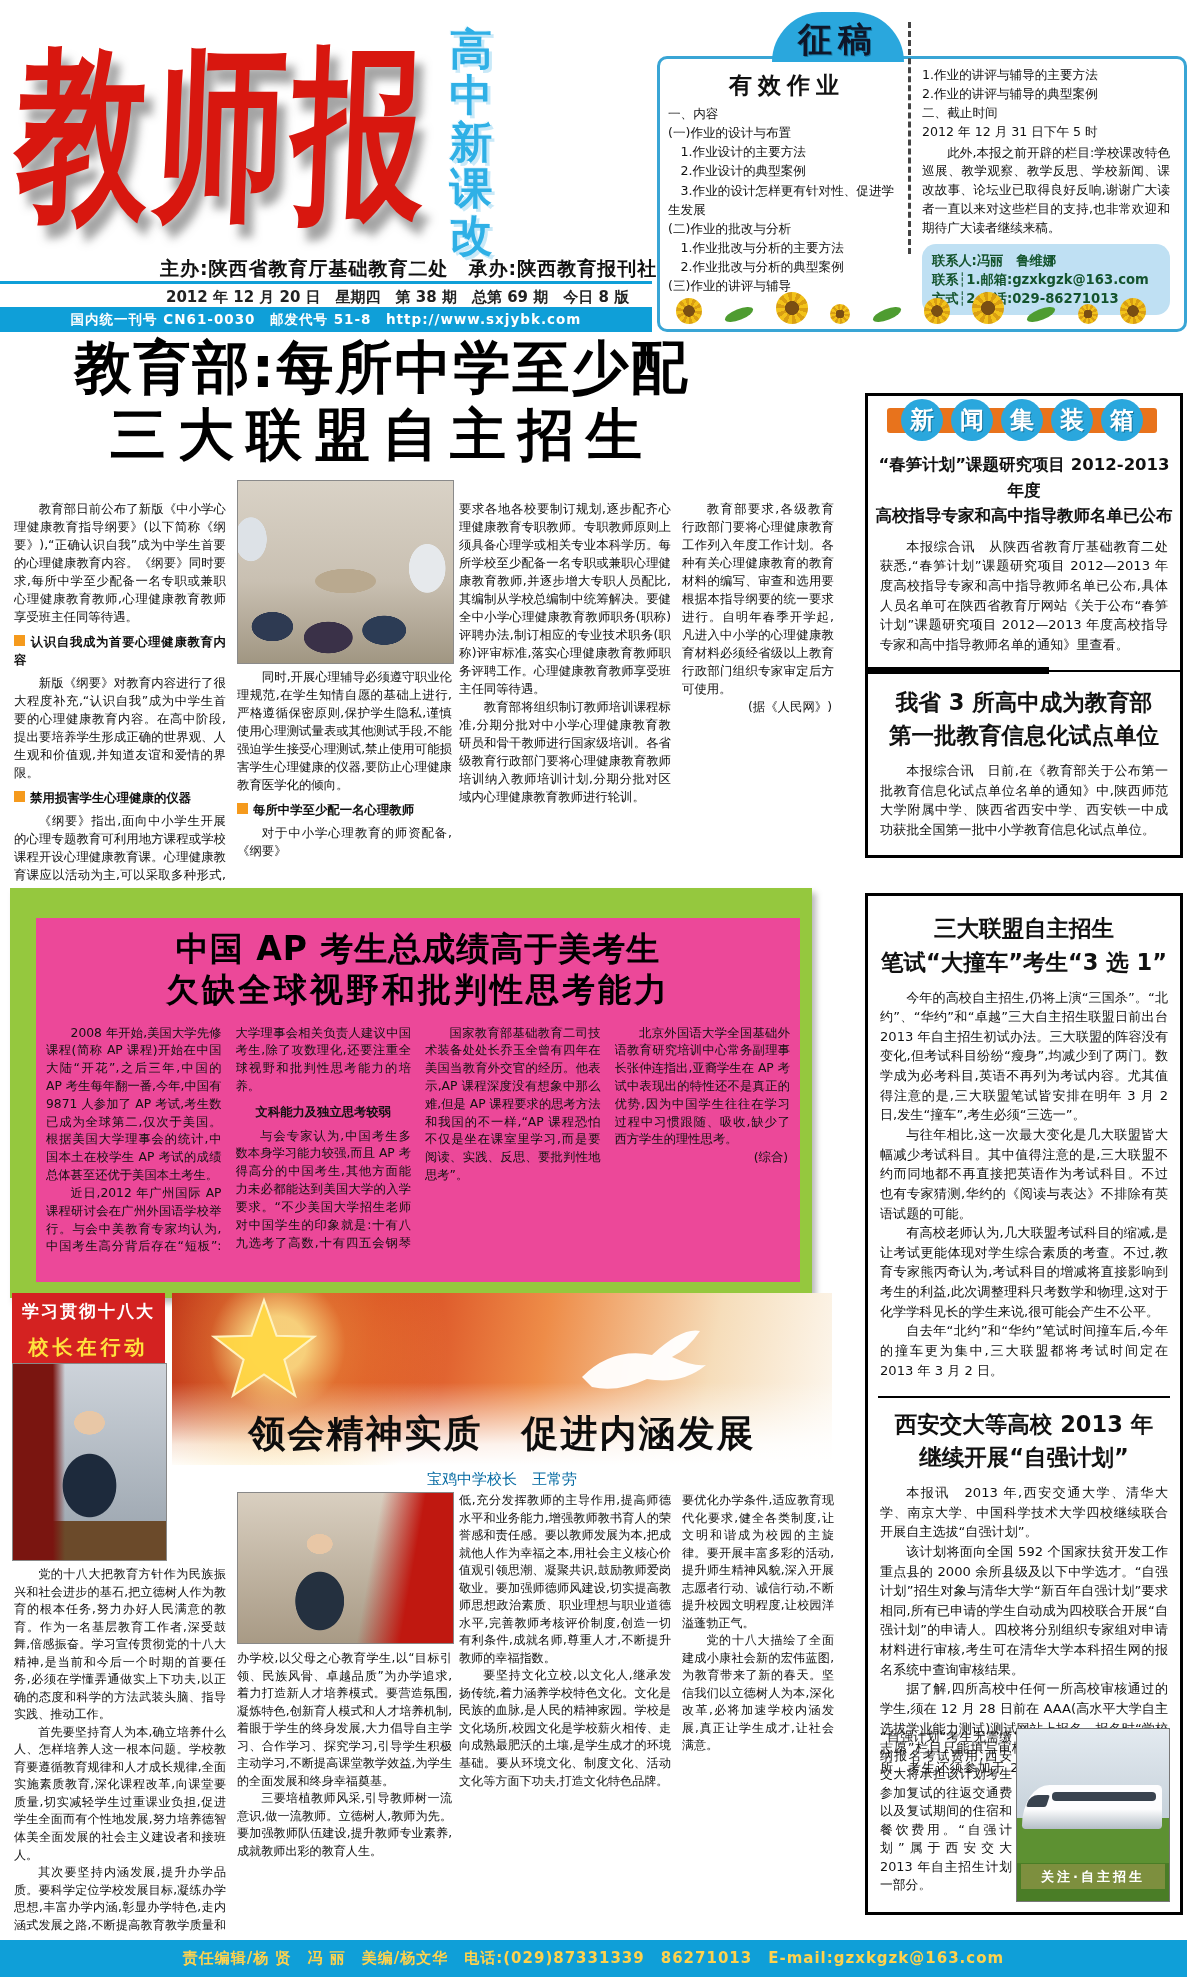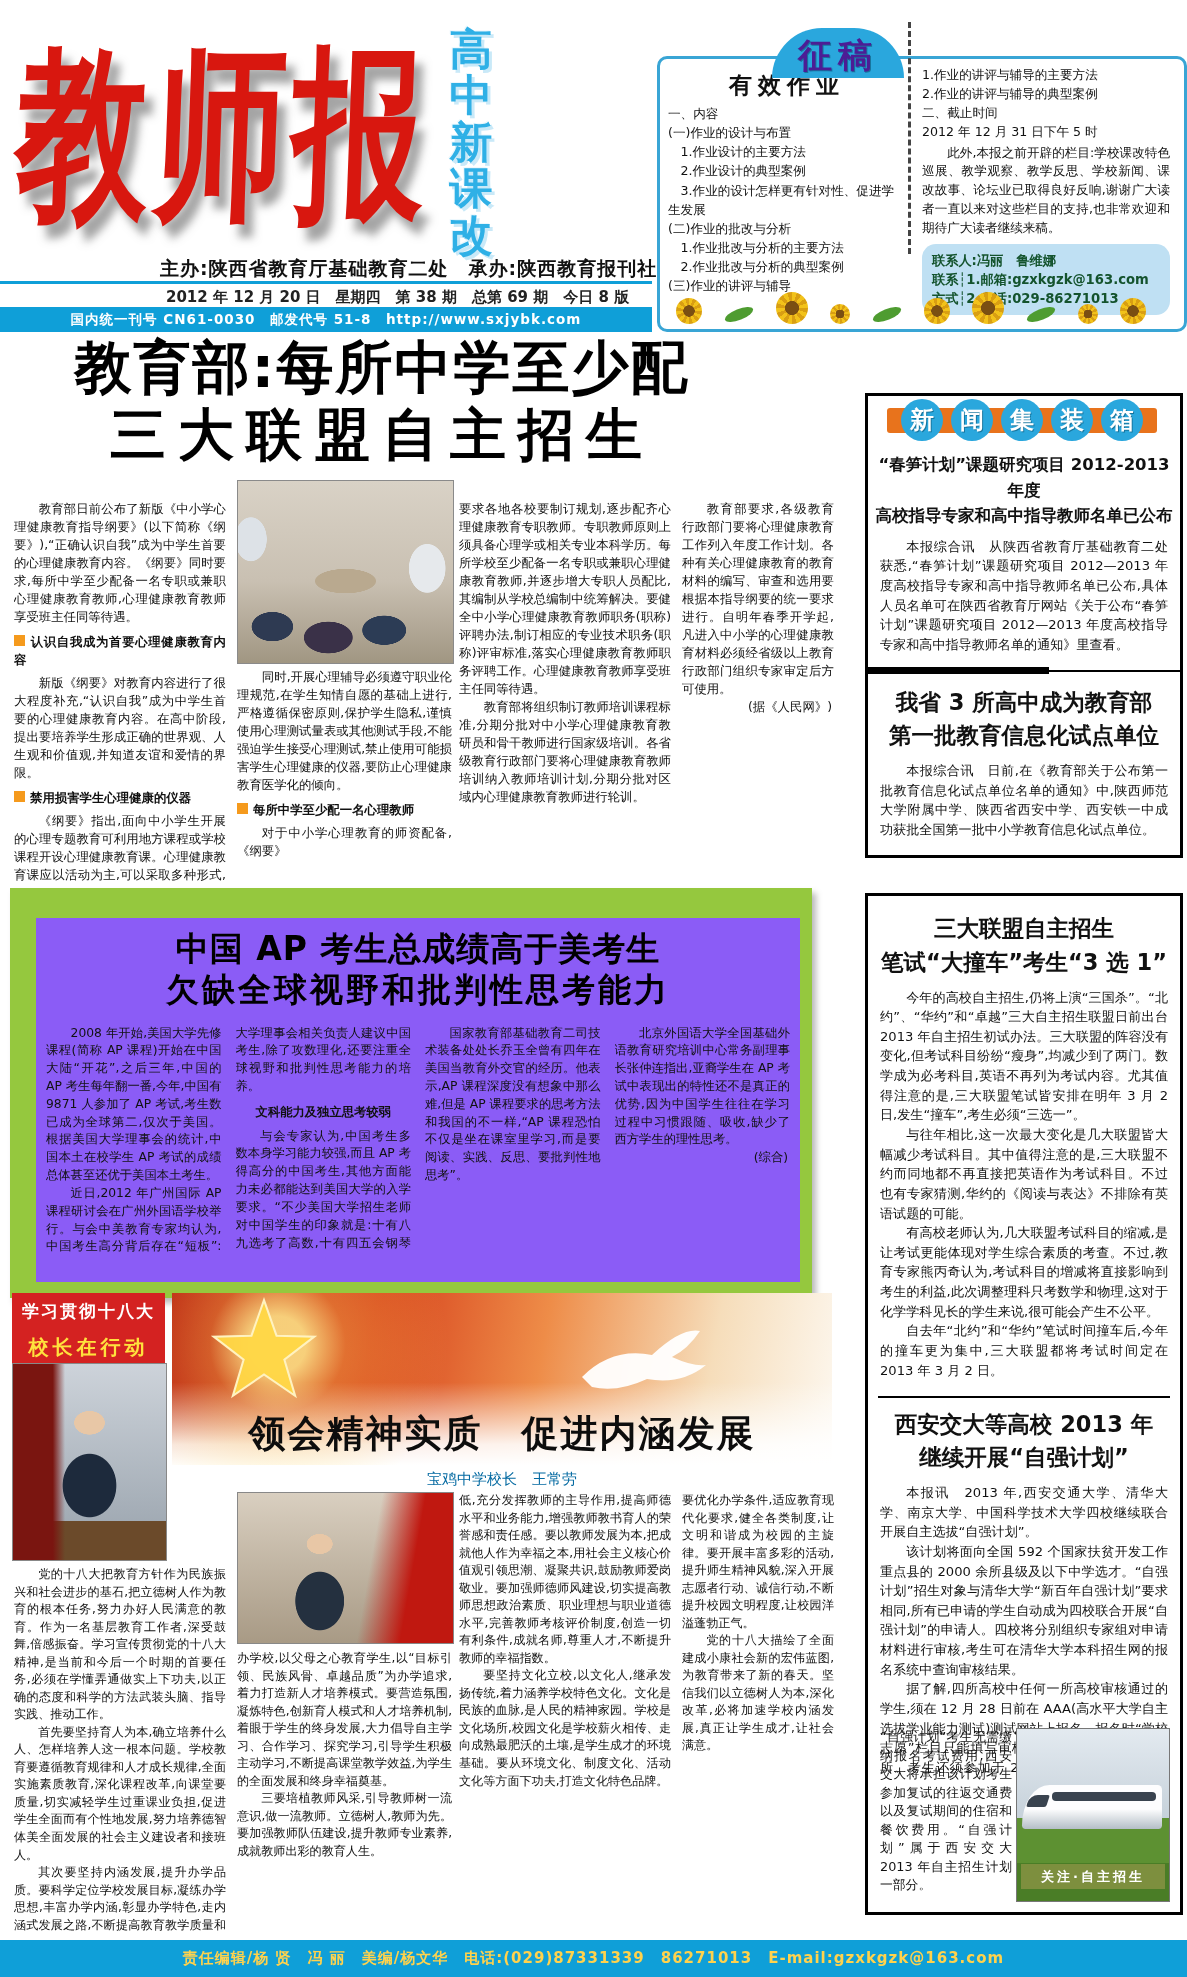--- a/index.html
+++ b/index.html
@@ -18,22 +18,22 @@
   .issn-bar{left:0;top:307px;width:652px;height:25px;background:#0f9fd8;color:#fff;
     font-size:13.5px;font-weight:bold;text-align:center;line-height:25px;letter-spacing:1px;}
 
   .vbanner{left:444px;top:26px;width:54px;display:flex;flex-direction:column;align-items:center;}
   .vb-char{font-size:43px;font-weight:bold;line-height:1.08;color:#2fb0e6;
     text-shadow:3px 3px 0 #c9e9f8,-1px -1px 0 #eaf7fd;}
 
   
   .call-box{left:657px;top:56px;width:524px;height:270px;border:3px solid #39a5d5;border-radius:10px;background:#fff;}
   .call-tab{left:772px;top:12px;width:132px;height:50px;background:#2aa7dd;border-radius:60px 60px 0 0;
-    color:#4c1d95;font-weight:bold;font-size:34px;text-align:center;line-height:54px;letter-spacing:6px;z-index:6;
-    text-shadow:1px 1px 0 #17759e;margin-top:16px;}
+    color:#0f172a;font-weight:bold;font-size:34px;text-align:center;line-height:54px;letter-spacing:6px;z-index:6;
+    text-shadow:1px 1px 0 #17759e;}
   .call-dotted{left:908px;top:22px;height:232px;width:0;border-left:3px dashed #444;z-index:5;}
   .call-title{left:677px;top:70px;width:220px;text-align:center;font-size:23px;font-weight:bold;letter-spacing:6px;}
   .call-left{left:668px;top:104px;width:238px;font-size:12.6px;line-height:1.52;}
   .call-left div{white-space:normal;}
   .call-right{left:922px;top:66px;width:248px;font-size:12.6px;line-height:1.5;}
   .call-note{margin-top:2px;text-align:justify;text-indent:2em;}
   .contact-box{margin-top:6px;background:#bfe0f3;border-radius:14px;padding:7px 10px;font-size:13.2px;line-height:1.45;font-weight:bold;color:#14532d;}
   .flowers{left:662px;top:292px;width:516px;height:32px;display:flex;align-items:flex-end;gap:22px;padding:0 14px;overflow:hidden;z-index:4;}
   .flower{border-radius:50%;background:radial-gradient(circle,#7a4f12 0 30%,transparent 32%),
           repeating-conic-gradient(#f2c21a 0 18deg,#d99f12 18deg 36deg);}
@@ -61,21 +61,21 @@
       radial-gradient(ellipse 36px 24px at 68% 82%,#2c3c55 0 60%,transparent 62%),
       radial-gradient(ellipse 30px 40px at 88% 48%,#e6e9ec 0 60%,transparent 62%),
       radial-gradient(ellipse 26px 36px at 6% 32%,#dde2e7 0 60%,transparent 62%),
       radial-gradient(ellipse 50px 20px at 50% 55%,#b9a98f 0 60%,transparent 62%),
       linear-gradient(180deg,#d9d2c6 0%,#c9c0b2 55%,#a09682 100%);}
   .m-c2{left:237px;top:668px;width:215px;height:218px;}
   .m-c3{left:459px;top:500px;width:212px;height:386px;}
   .m-c4{left:682px;top:500px;width:152px;height:386px;}
 
   
-  .ap-box{left:10px;top:888px;width:802px;height:410px;background:#8b5cf6;box-sizing:border-box;
+  .ap-box{left:10px;top:888px;width:802px;height:410px;background:#ec4899;box-sizing:border-box;
     border-style:solid;border-color:#95c83e;border-width:30px 12px 16px 26px;
     box-shadow:4px 5px 6px rgba(80,80,80,.4);}
   .ap-title{margin-top:10px;text-align:center;font-weight:bold;color:#000;}
   .ap-title .l1{font-size:33px;letter-spacing:1px;line-height:1.25;}
   .ap-title .l2{font-size:33px;letter-spacing:3px;line-height:1.25;}
   .ap-cols{display:flex;gap:14px;padding:0 10px;margin-top:14px;}
   .ap-col{width:180px;height:228px;font-size:12.3px;}
 
   
   .sb-a{left:865px;top:393px;width:318px;height:465px;border:3px solid #000;box-sizing:border-box;background:#fff;}

